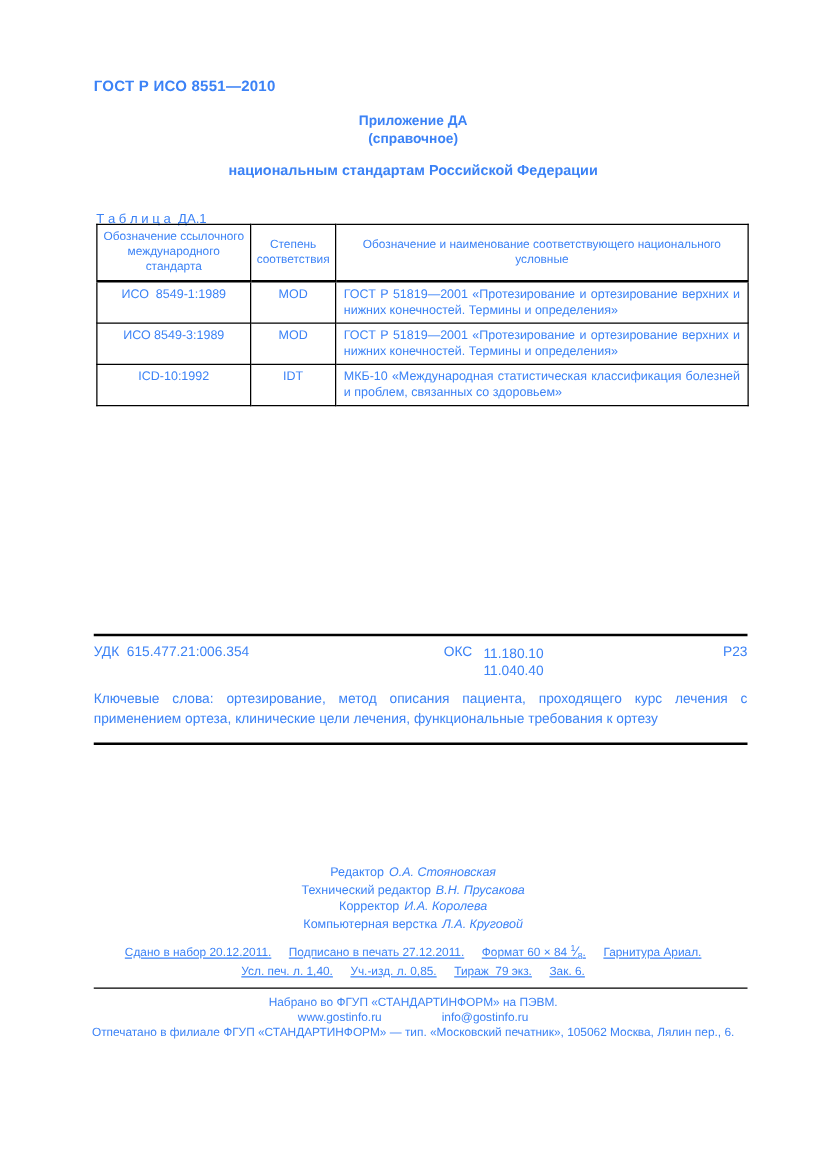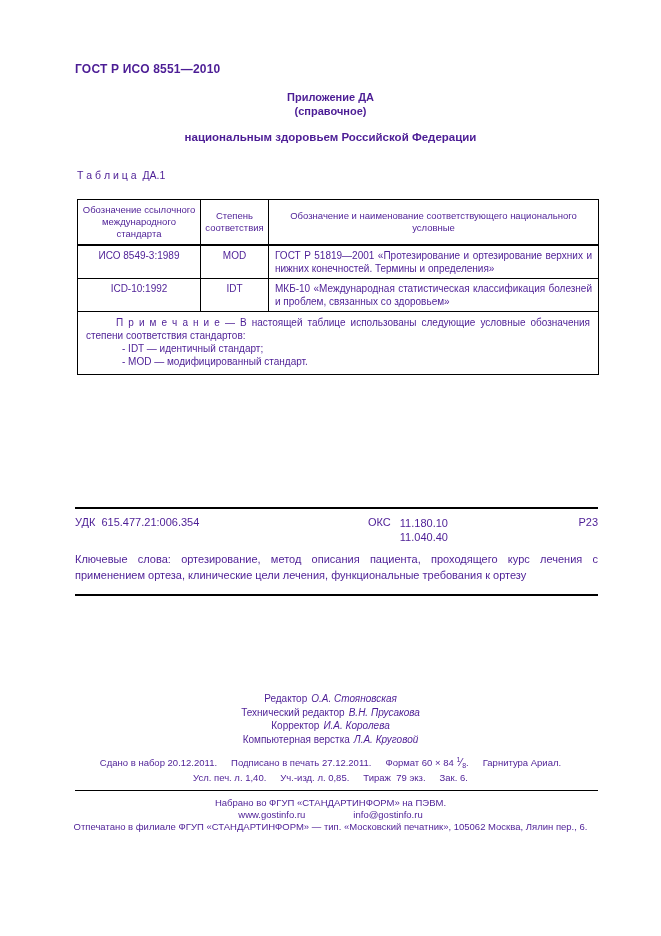--- a/index.html
+++ b/index.html
@@ -1,21 +1,21 @@
 <!DOCTYPE html>
 <html><head>
 <meta charset="utf-8">
 <style>
   html, body { margin: 0; padding: 0; background: #ffffff; }
   .page {
     position: relative;
     width: 661px;
     height: 936px;
     background: #ffffff;
-    color: #4c1d95;
+    color: #3b82f6;
     font-family: "Liberation Sans", sans-serif;
     overflow: hidden;
   }
   .pre { white-space: pre-wrap; }
 
   .doc-number {
     position: absolute; top: 62px; left: 75px;
     font-size: 12px; font-weight: bold; letter-spacing: 0.2px;
   }
   .annex {
@@ -24,21 +24,21 @@
   }
   .section-title {
     position: absolute; top: 130px; left: 0; width: 100%;
     text-align: center; font-size: 11.5px; font-weight: bold; line-height: 14.5px;
   }
   .tbl-caption {
     position: absolute; top: 169px; left: 77px;
     font-size: 10.5px;
   }
   table.std {
-    position: absolute; top: 199px; left: 77px;
+    position: absolute; top: 179px; left: 77px;
     width: 521px;
     border-collapse: collapse;
     table-layout: fixed;
     padding-left: 42px;
   }
   table.std, table.std td, table.std th {
     border: 1px solid #000;
   }
   table.std { border: 1.5px solid #000; }
   table.std thead th {
@@ -66,21 +66,21 @@
   .note-par { text-indent: 30px; text-align: justify; margin: 0; }
   .note-item { padding-left: 36px; }
 
   .hrule { position: absolute; left: 75px; width: 523px; background: #000; }
   .rule-1 { top: 507px; height: 2px; }
   .rule-2 { top: 594px; height: 2px; }
   .rule-3 { top: 790px; height: 1px; }
 
   .udk-row { position: absolute; top: 516px; left: 75px; width: 523px; height: 32px; font-size: 11px; }
   .udk { position: absolute; left: 0; top: 0; }
-  .oks { position: absolute; left: 280px; top: 0; display: flex; margin-left: 13px; }
+  .oks { position: absolute; left: 280px; top: 0; display: flex; }
   .oks-label { margin-right: 9px; }
   .oks-vals { line-height: 14px; }
   .doc-index { position: absolute; right: 0; top: 0; }
 
   .keywords {
     position: absolute; top: 552px; left: 75px; width: 523px;
     font-size: 11px; line-height: 15.5px; text-align: justify;
   }
 
   .staff {
@@ -89,21 +89,21 @@
   }
   .staff .name { font-style: italic; }
   .staff .role { margin-right: 4px; }
 
   .imprint {
     position: absolute; left: 0; width: 100%;
     text-align: center; font-size: 9.5px;
   }
   .imprint-1 { top: 756px; }
   .imprint-2 { top: 772px; }
-  .imprint span.seg { margin: 0 7px; }
+  .imprint span.seg { margin: 0 7px; text-decoration: underline; }
   sup.fr { font-size: 7px; vertical-align: 4px; }
   sub.fr { font-size: 7px; vertical-align: -2px; }
   .frac-slash { font-size: 11px; }
 
   .pubblock {
     position: absolute; top: 797px; left: 0; width: 100%;
     text-align: center; font-size: 9.5px; line-height: 12px;
   }
   .pubblock .gap { display: inline-block; width: 48px; }
 </style>
@@ -113,55 +113,53 @@
 <div class="page">
 
   <div class="doc-number">ГОСТ Р ИСО 8551—2010</div>
 
   <div class="annex">
     <div>Приложение ДА</div>
     <div>(справочное)</div>
   </div>
 
   <div class="section-title">
-    <div>национальным здоровьем Российской Федерации</div>
+    <div>национальным стандартам Российской Федерации</div>
   </div>
 
   <div class="tbl-caption pre">Т а б л и ц а  ДА.1</div>
 
   <table class="std">
     <colgroup>
       <col style="width:123px">
       <col style="width:68px">
       <col style="width:330px">
     </colgroup>
     <thead>
       <tr>
         <th>Обозначение ссылочного международного стандарта</th>
         <th>Степень соответствия</th>
         <th>Обозначение и наименование соответствующего национального условные</th>
       </tr>
     </thead>
     <tbody>
       <tr>
+        <td class="c-ref pre">ИСО  8549-1:1989</td>
+        <td class="c-deg">MOD</td>
+        <td class="c-nat">ГОСТ Р 51819—2001 «Протезирование и ортезирование верхних и нижних конечностей. Термины и определения»</td>
+      </tr>
+      <tr>
         <td class="c-ref">ИСО 8549-3:1989</td>
         <td class="c-deg">MOD</td>
         <td class="c-nat">ГОСТ Р 51819—2001 «Протезирование и ортезирование верхних и нижних конечностей. Термины и определения»</td>
       </tr>
       <tr>
         <td class="c-ref">ICD-10:1992</td>
         <td class="c-deg">IDT</td>
         <td class="c-nat">МКБ-10 «Международная статистическая классификация болезней и проблем, связанных со здоровьем»</td>
-      </tr>
-      <tr>
-        <td class="note-cell" colspan="3">
-          <p class="note-par"><span class="pre">П р и м е ч а н и е</span><span> — В настоящей таблице использованы следующие условные обозначения степени соответствия стандартов:</span></p>
-          <div class="note-item">- IDT — идентичный стандарт;</div>
-          <div class="note-item">- MOD — модифицированный стандарт.</div>
-        </td>
       </tr>
     </tbody>
   </table>
 
   <div class="hrule rule-1"></div>
 
   <div class="udk-row">
     <span class="udk pre">УДК  615.477.21:006.354</span>
     <span class="oks">
       <span class="oks-label">ОКС</span>

